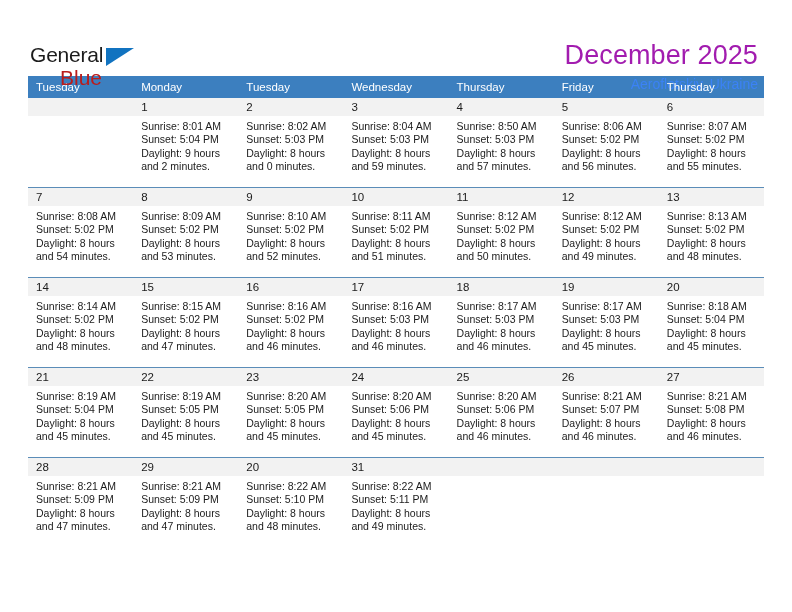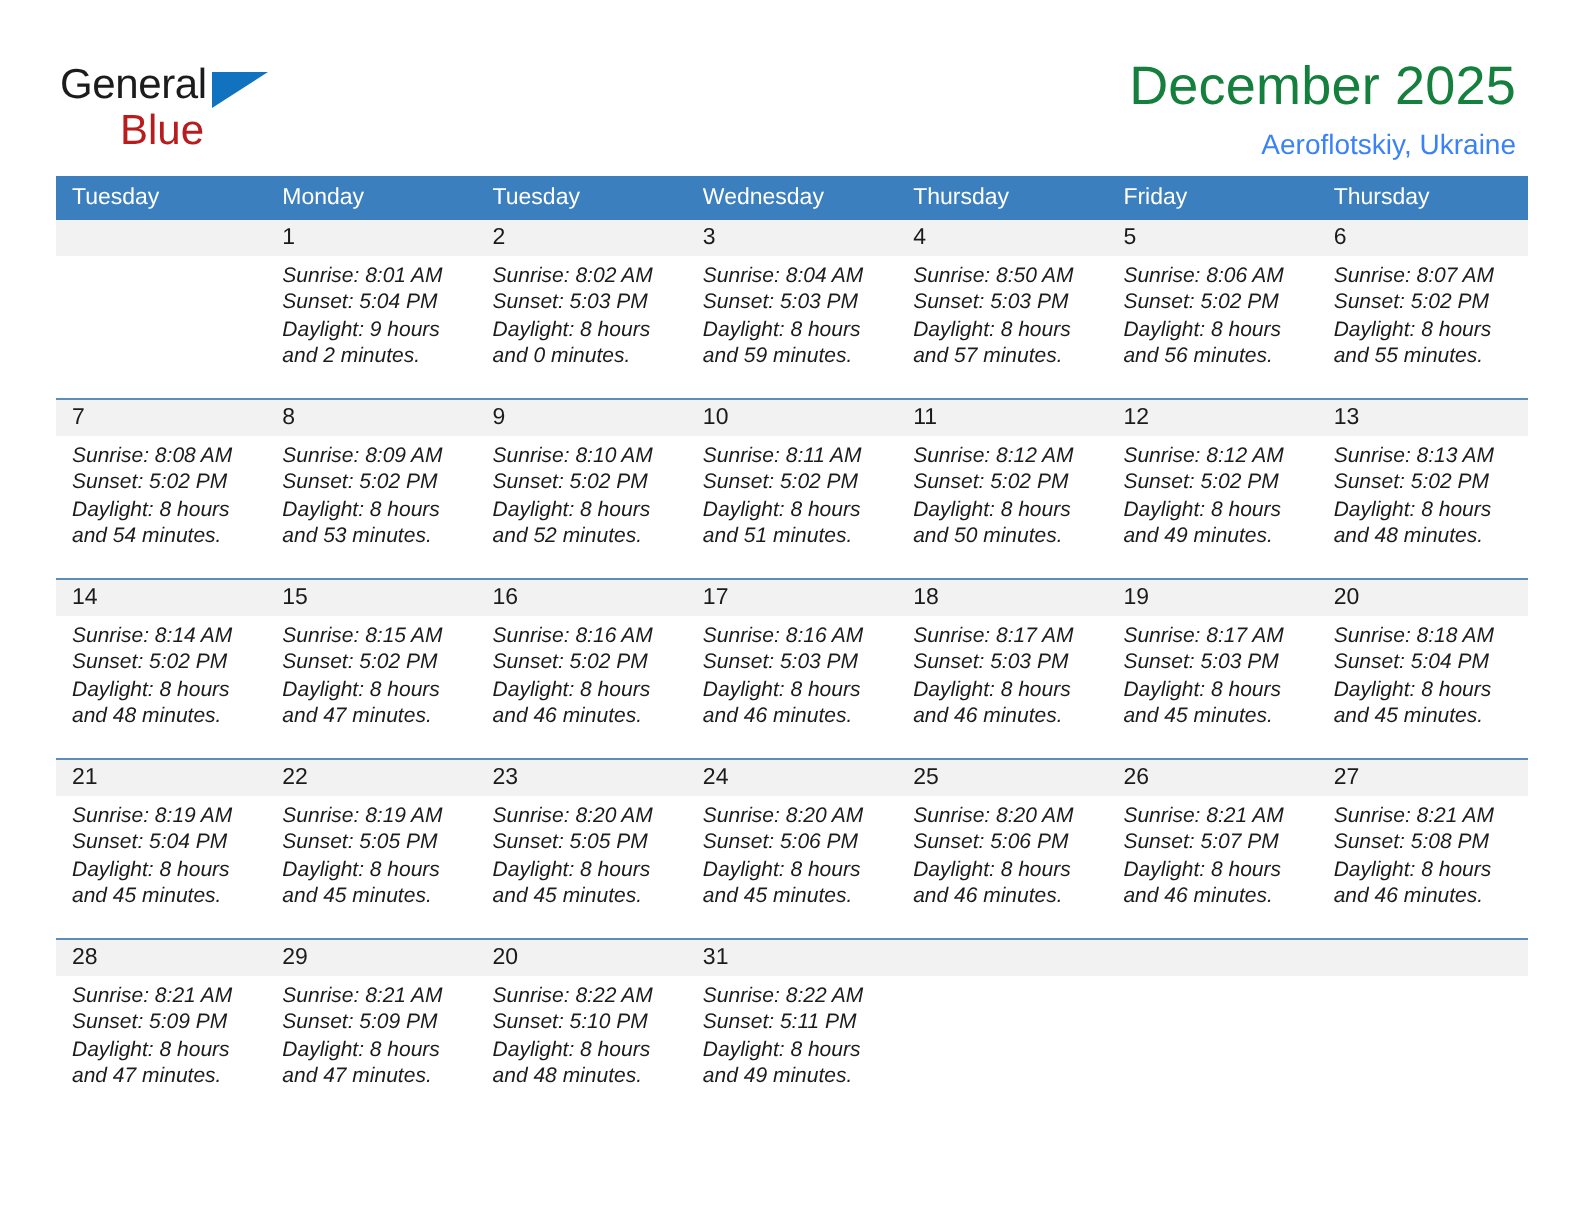--- a/index.html
+++ b/index.html
@@ -21,22 +21,22 @@
     width: 792px;
     height: 612px;
     padding: 0;
   }
 
   
   .header {
     display: flex;
     align-items: flex-start;
     justify-content: space-between;
-    padding: 28px 34px 0 30px;
-    height: 88px;
+    padding: 40px 34px 0 30px;
+    height: 76px;
   }
   .brand {
     position: relative;
     width: 120px;
     height: 52px;
     padding-top: 4px;
   }
   .brand-general {
     font-size: 21px;
     letter-spacing: -0.2px;
@@ -62,21 +62,21 @@
     border-left: 28px solid #1173c0;
     border-bottom: 18px solid transparent;
   }
   .title-block {
     text-align: right;
     padding-top: 0px;
   }
   .cal-title {
     font-size: 27px;
     font-weight: normal;
-    color: #15803d;
+    color: #a21caf;
     line-height: 1.15;
     letter-spacing: 0.1px;
     text-align: right;
   }
   .cal-subtitle {
     font-size: 14px;
     color: #3b82f6;
     margin-top: 6px;
     line-height: 1.1;
   }
@@ -126,21 +126,20 @@
     background: transparent;
   }
   .cell.blank .daynum {
     background: #f2f2f2;
   }
   .info {
     padding: 4px 6px 0 8px;
     font-size: 10.5px;
     line-height: 13.4px;
     color: #1b1b1b;
-    font-style: italic;
   }
   .info div { white-space: nowrap; }
   .info .daylight { white-space: normal; }
 </style>
 </head>
 <body>
 
 <div class="page">
 
   <div class="header">

